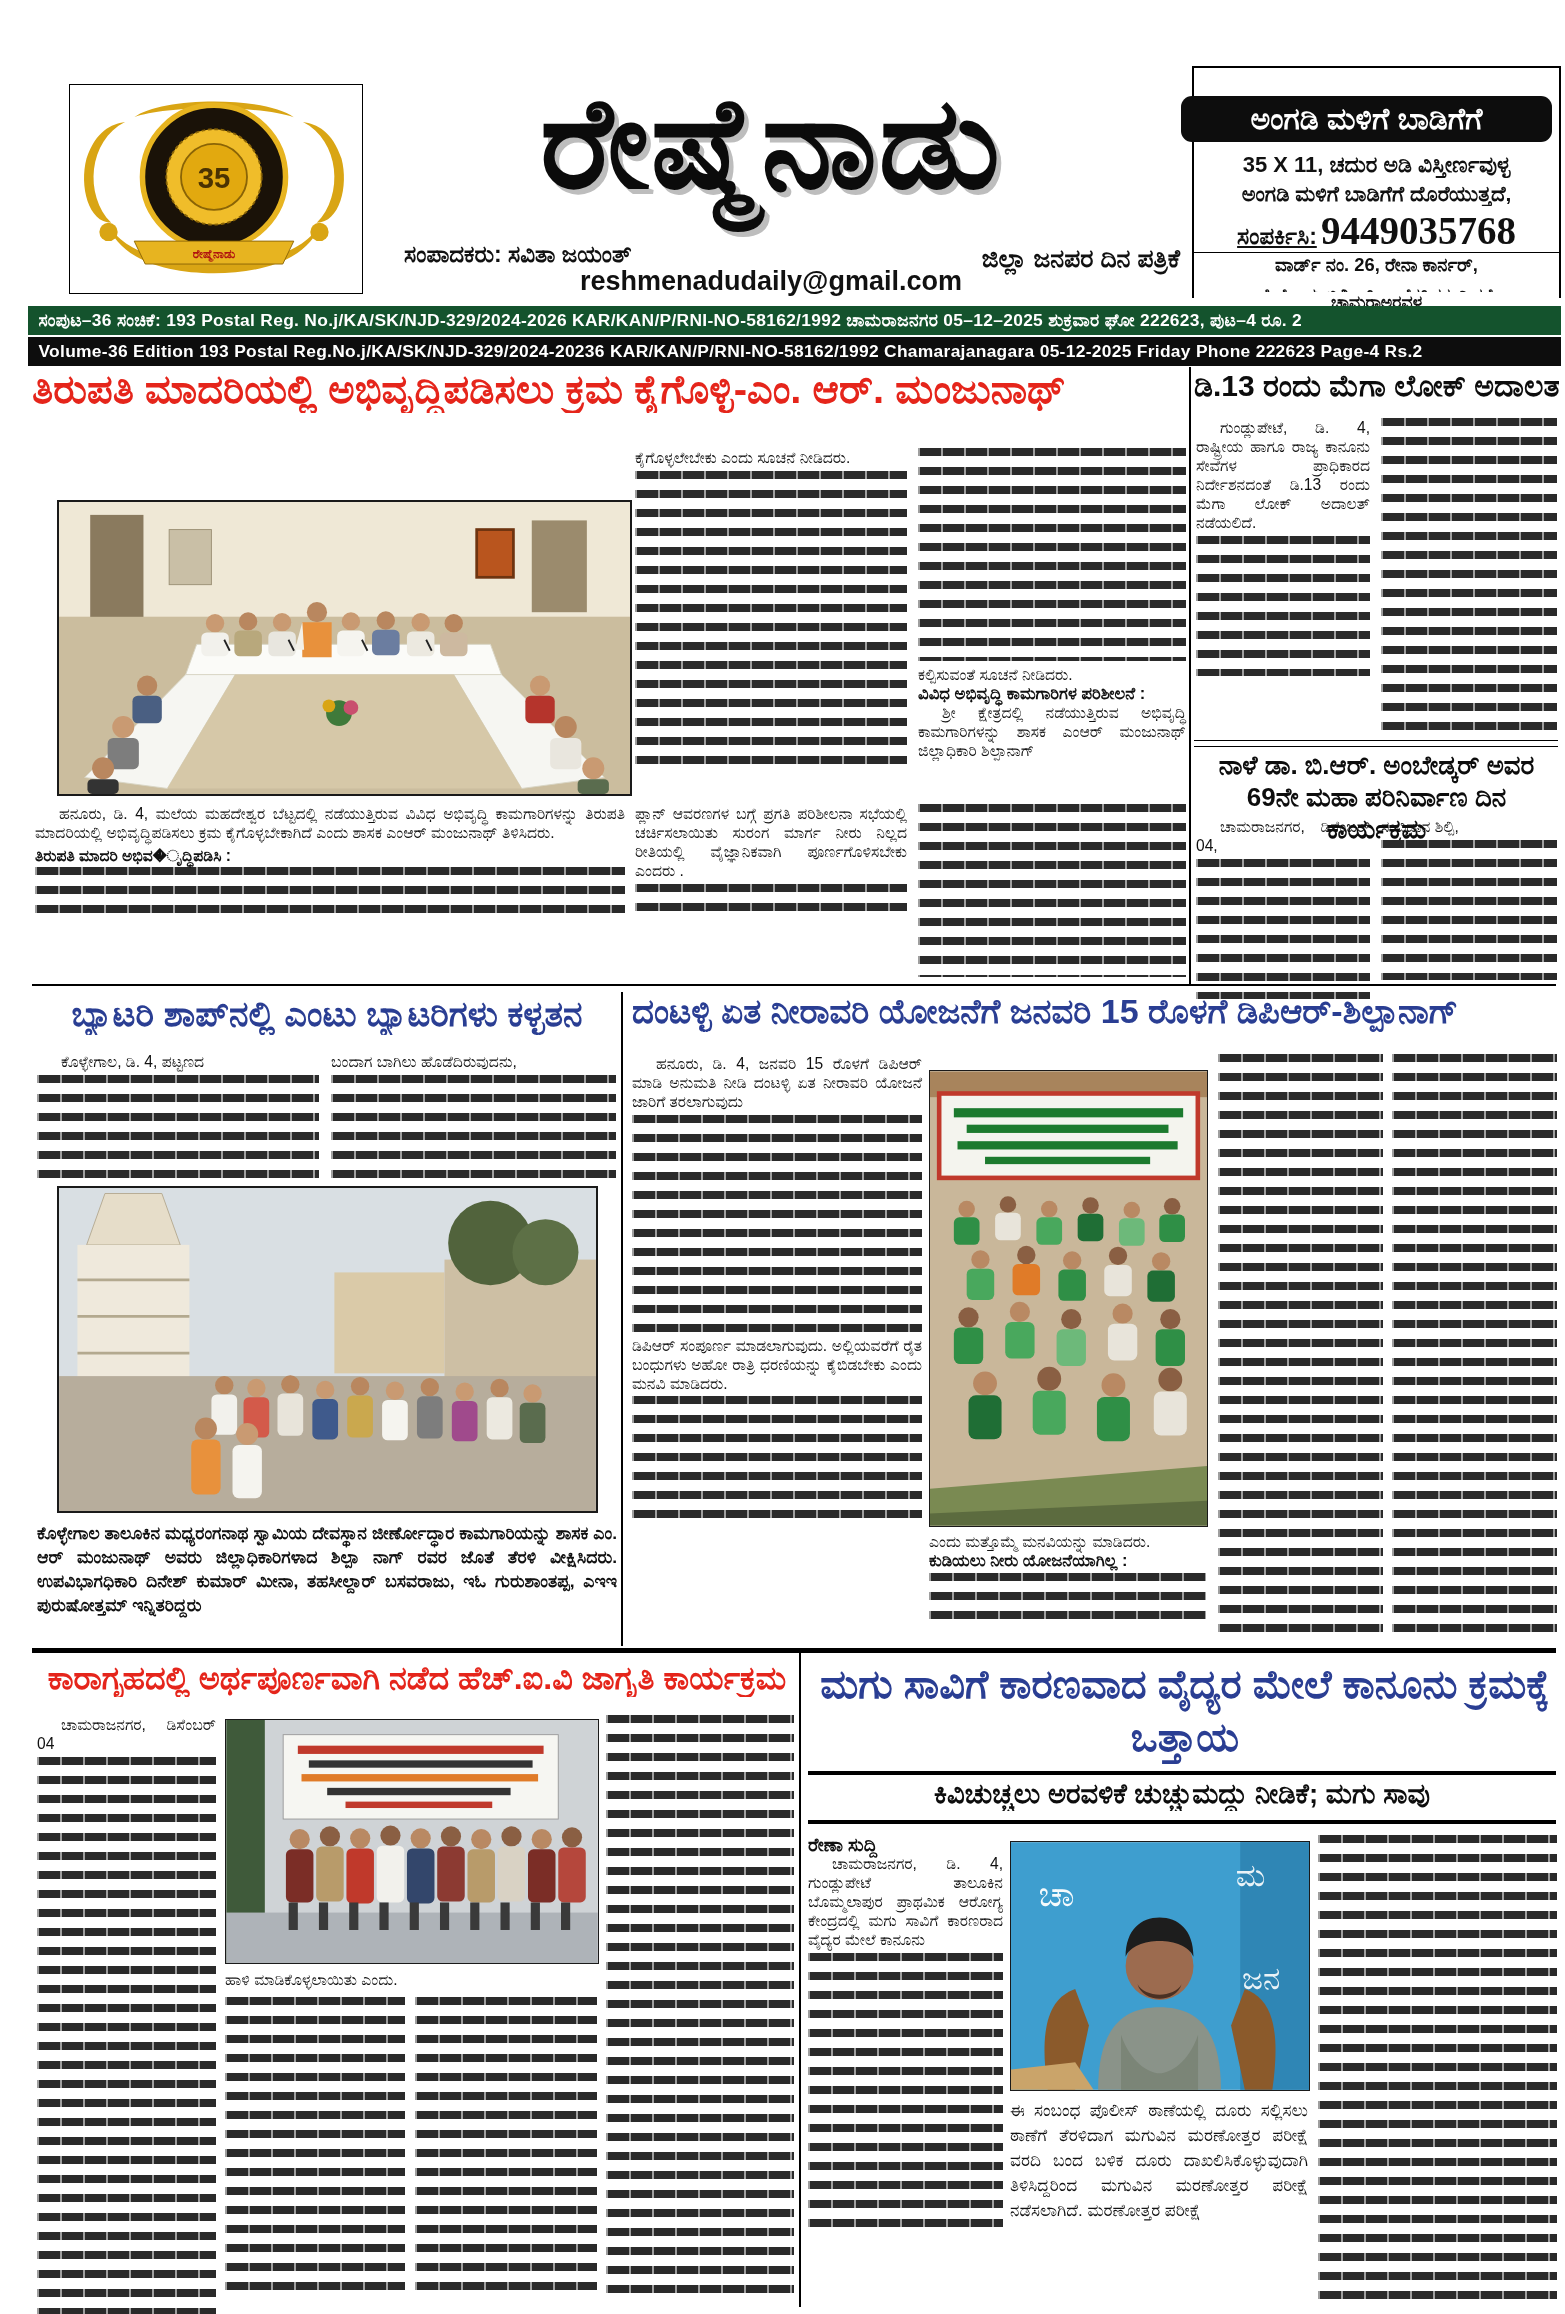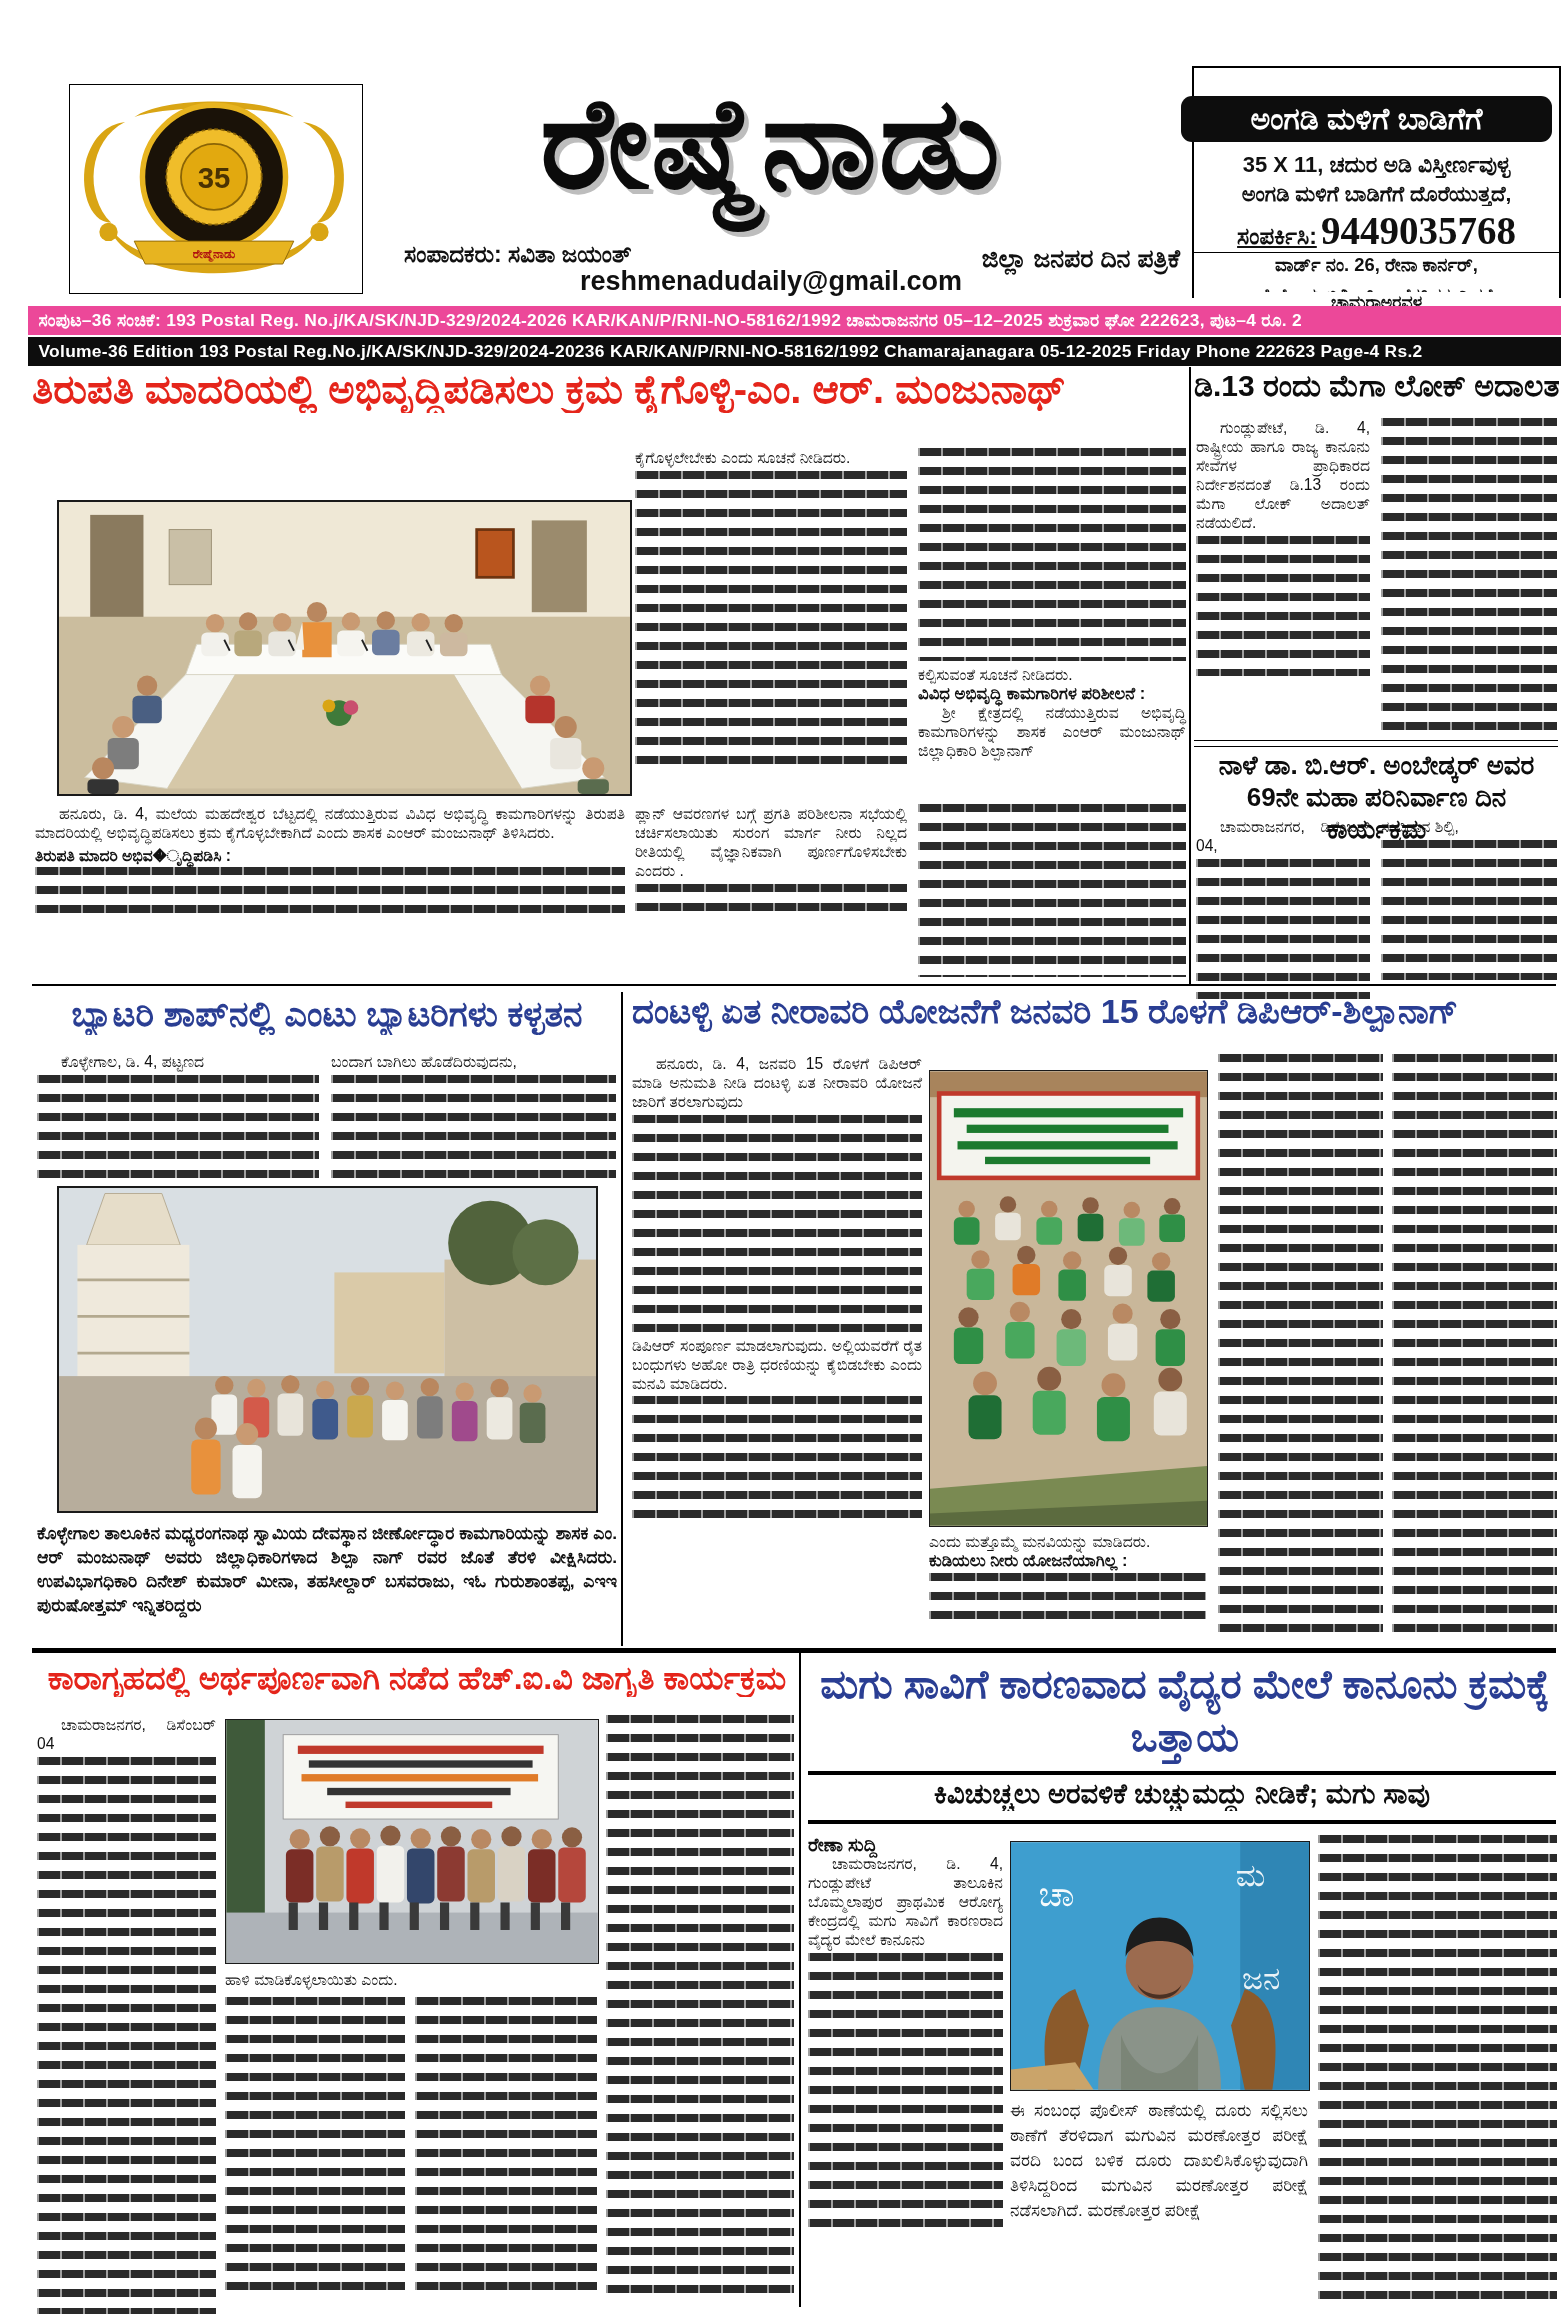--- a/index.html
+++ b/index.html
@@ -62,21 +62,21 @@
     <div class="b" style="left:0;top:140px;width:100%;text-align:center;white-space:nowrap;overflow:hidden;">
       <span style="font-size:23px;font-weight:bold;text-decoration:underline;">ಸಂಪರ್ಕಿಸಿ:</span>
       <span style="font-family:'Liberation Serif',serif;font-size:39px;font-weight:bold;">9449035768</span>
     </div>
     <div class="b" style="left:0;top:184px;width:100%;border-top:1.8px solid #000;"></div>
     <div class="b adline" style="left:0;top:186px;width:100%;font-size:18.4px;">ವಾರ್ಡ್ ನಂ. 26, ರೇನಾ ಕಾರ್ನರ್,</div>
     <div class="b adline" style="left:0;top:217px;width:100%;font-size:17.4px;white-space:nowrap;overflow:hidden;">ರೇಷ್ಮೆನಾಡು ಬಿಲ್ಡಿಂಗ್, ಫಾರೆಸ್ಟ್ ನರ್ಸರಿ ರಸ್ತೆ</div>
     <div class="b adline" style="left:0;top:224px;width:100%;font-size:17.4px;background:#fff;">ಚಾಮರಾಅರವಳ</div>
   </div>
 
-  <div class="b bar" style="left:27.5px;top:306px;width:1511px;height:28.5px;background:#ec4899;">ಸಂಪುಟ–36 ಸಂಚಿಕೆ: 193   Postal Reg. No.j/KA/SK/NJD-329/2024-2026   KAR/KAN/P/RNI-NO-58162/1992   ಚಾಮರಾಜನಗರ   05–12–2025   ಶುಕ್ರವಾರ   ಘೋ   222623,   ಪುಟ–4   ರೂ. 2</div>
+  <div class="b bar" style="left:27.5px;top:306px;width:1511px;height:28.5px;background:#14532d;">ಸಂಪುಟ–36 ಸಂಚಿಕೆ: 193   Postal Reg. No.j/KA/SK/NJD-329/2024-2026   KAR/KAN/P/RNI-NO-58162/1992   ಚಾಮರಾಜನಗರ   05–12–2025   ಶುಕ್ರವಾರ   ಘೋ   222623,   ಪುಟ–4   ರೂ. 2</div>
   <div class="b bar" style="left:27.5px;top:337px;width:1511px;height:28.5px;background:#0d0d0d;">Volume-36   Edition 193   Postal   Reg.No.j/KA/SK/NJD-329/2024-20236   KAR/KAN/P/RNI-NO-58162/1992   Chamarajanagara   05-12-2025   Friday   Phone   222623   Page-4   Rs.2</div>
 
   <div class="b hl" style="left:32px;top:367px;width:1152px;font-size:40px;color:#e5251b;">ತಿರುಪತಿ ಮಾದರಿಯಲ್ಲಿ ಅಭಿವೃದ್ಧಿಪಡಿಸಲು ಕ್ರಮ ಕೈಗೊಳ್ಳಿ-ಎಂ. ಆರ್. ಮಂಜುನಾಥ್</div>
 
   <div class="b photo" style="left:57px;top:500px;width:571px;height:292px;">
     <svg width="571" height="292" viewBox="0 0 622 318">
       <rect width="622" height="318" fill="#e3d9bf"></rect>
       <rect width="622" height="125" fill="#efe8d6"></rect>
       <rect x="34" y="14" width="58" height="112" fill="#8a7a5e"></rect>
       <rect x="515" y="20" width="60" height="100" fill="#9b8b6d"></rect>

